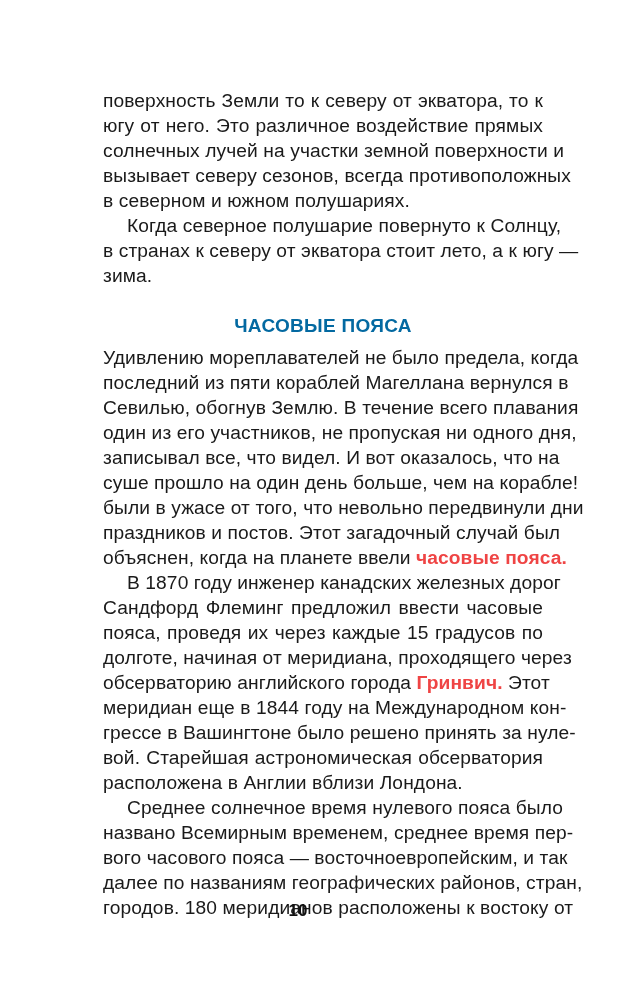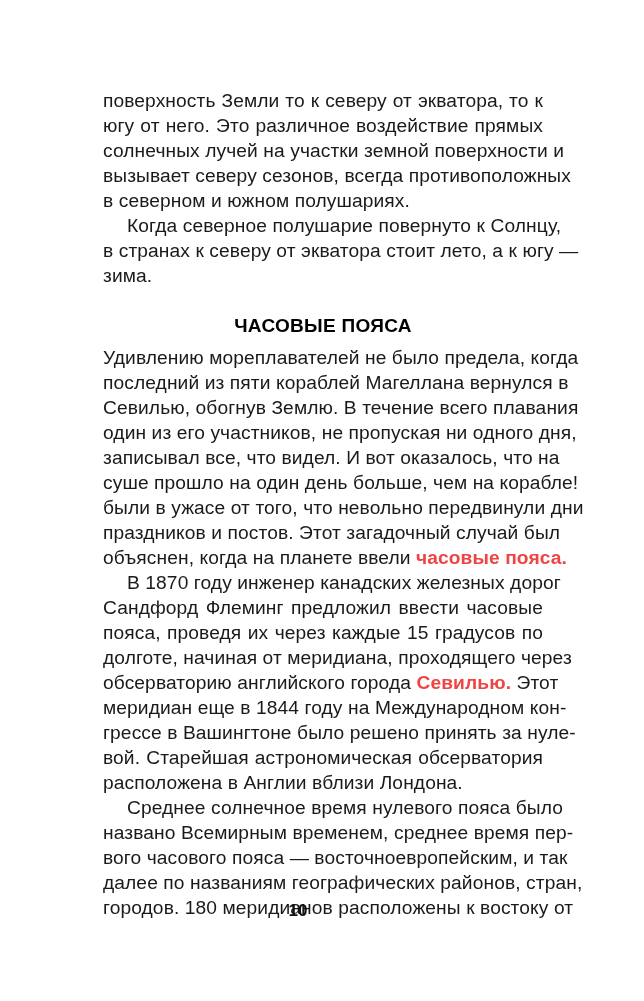--- a/index.html
+++ b/index.html
@@ -39,21 +39,21 @@
   .gap-heading-top {
     height: 23px;
   }
   .heading {
     height: 30px;
     line-height: 30px;
     text-align: center;
     font-weight: bold;
     font-size: 19px;
     letter-spacing: 0.3px;
-    color: #000000;
+    color: #0369a1;
   }
   .gap-heading-bottom {
     height: 4px;
   }
   b {
     font-weight: bold;
     color: #ef4444;
   }
   .page-number {
     position: absolute;
@@ -102,21 +102,21 @@
     <div class="line">были в ужасе от того, что невольно передвинули дни</div>
     <div class="line">праздников и постов. Этот загадочный случай был</div>
     <div class="line last"><span>объяснен, когда на планете ввели </span><b>часовые пояса.</b></div>
   </div>
 
   <div>
     <div class="line indent">В 1870 году инженер канадских железных дорог</div>
     <div class="line">Сандфорд Флеминг предложил ввести часовые</div>
     <div class="line">пояса, проведя их через каждые 15 градусов по</div>
     <div class="line">долготе, начиная от меридиана, проходящего через</div>
-    <div class="line"><span>обсерваторию английского города </span><b>Севилью.</b><span> Этот</span></div>
+    <div class="line"><span>обсерваторию английского города </span><b>Гринвич.</b><span> Этот</span></div>
     <div class="line">меридиан еще в 1844 году на Международном кон-</div>
     <div class="line">грессе в Вашингтоне было решено принять за нуле-</div>
     <div class="line">вой. Старейшая астрономическая обсерватория</div>
     <div class="line last">расположена в Англии вблизи Лондона.</div>
   </div>
 
   <div>
     <div class="line indent">Среднее солнечное время нулевого пояса было</div>
     <div class="line">названо Всемирным временем, среднее время пер-</div>
     <div class="line">вого часового пояса — восточноевропейским, и так</div>

